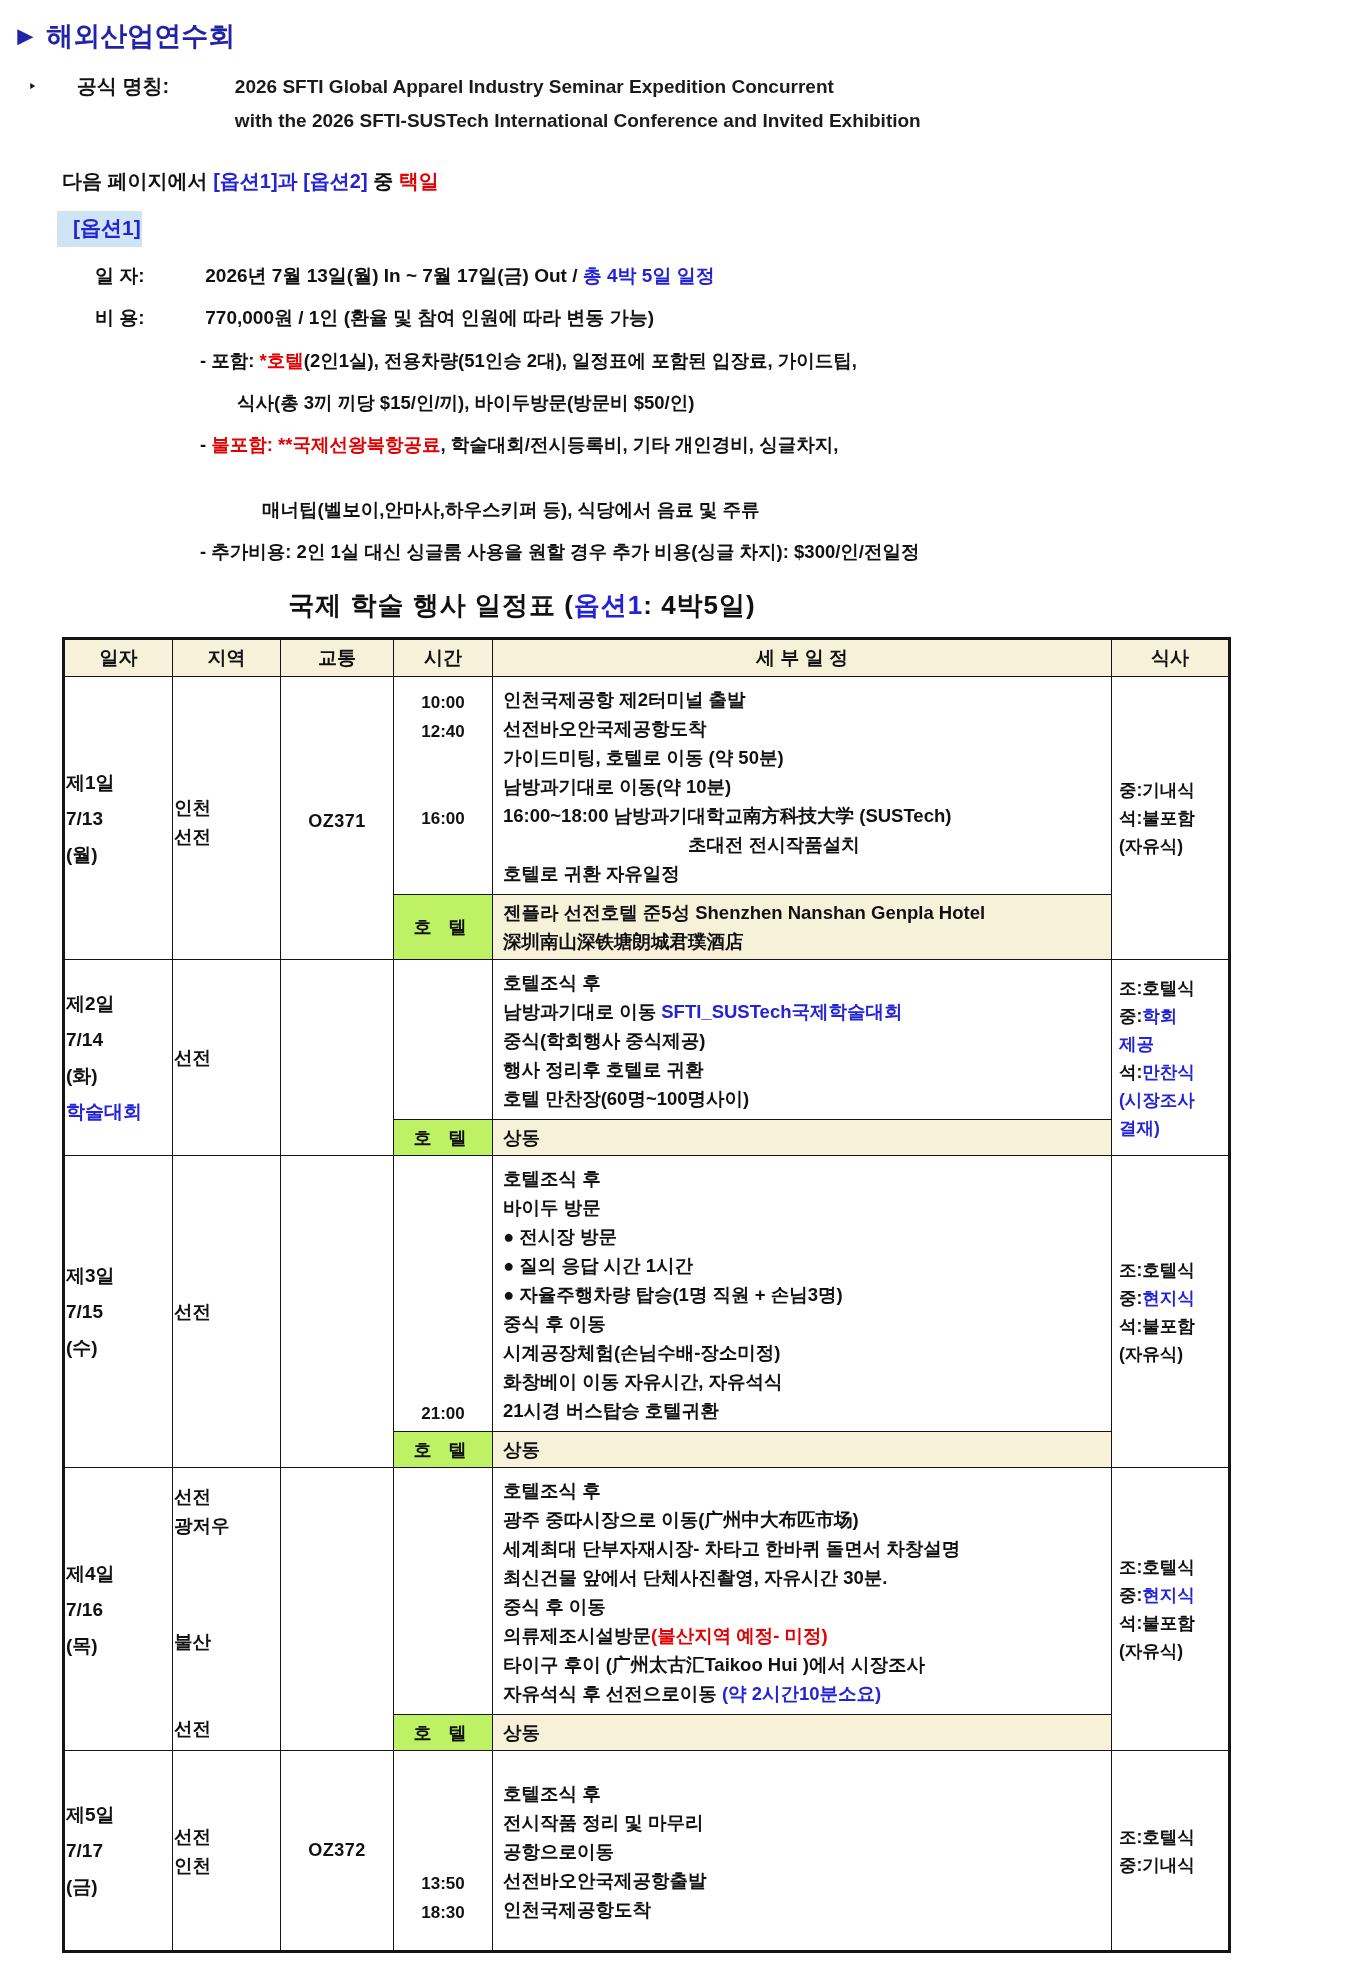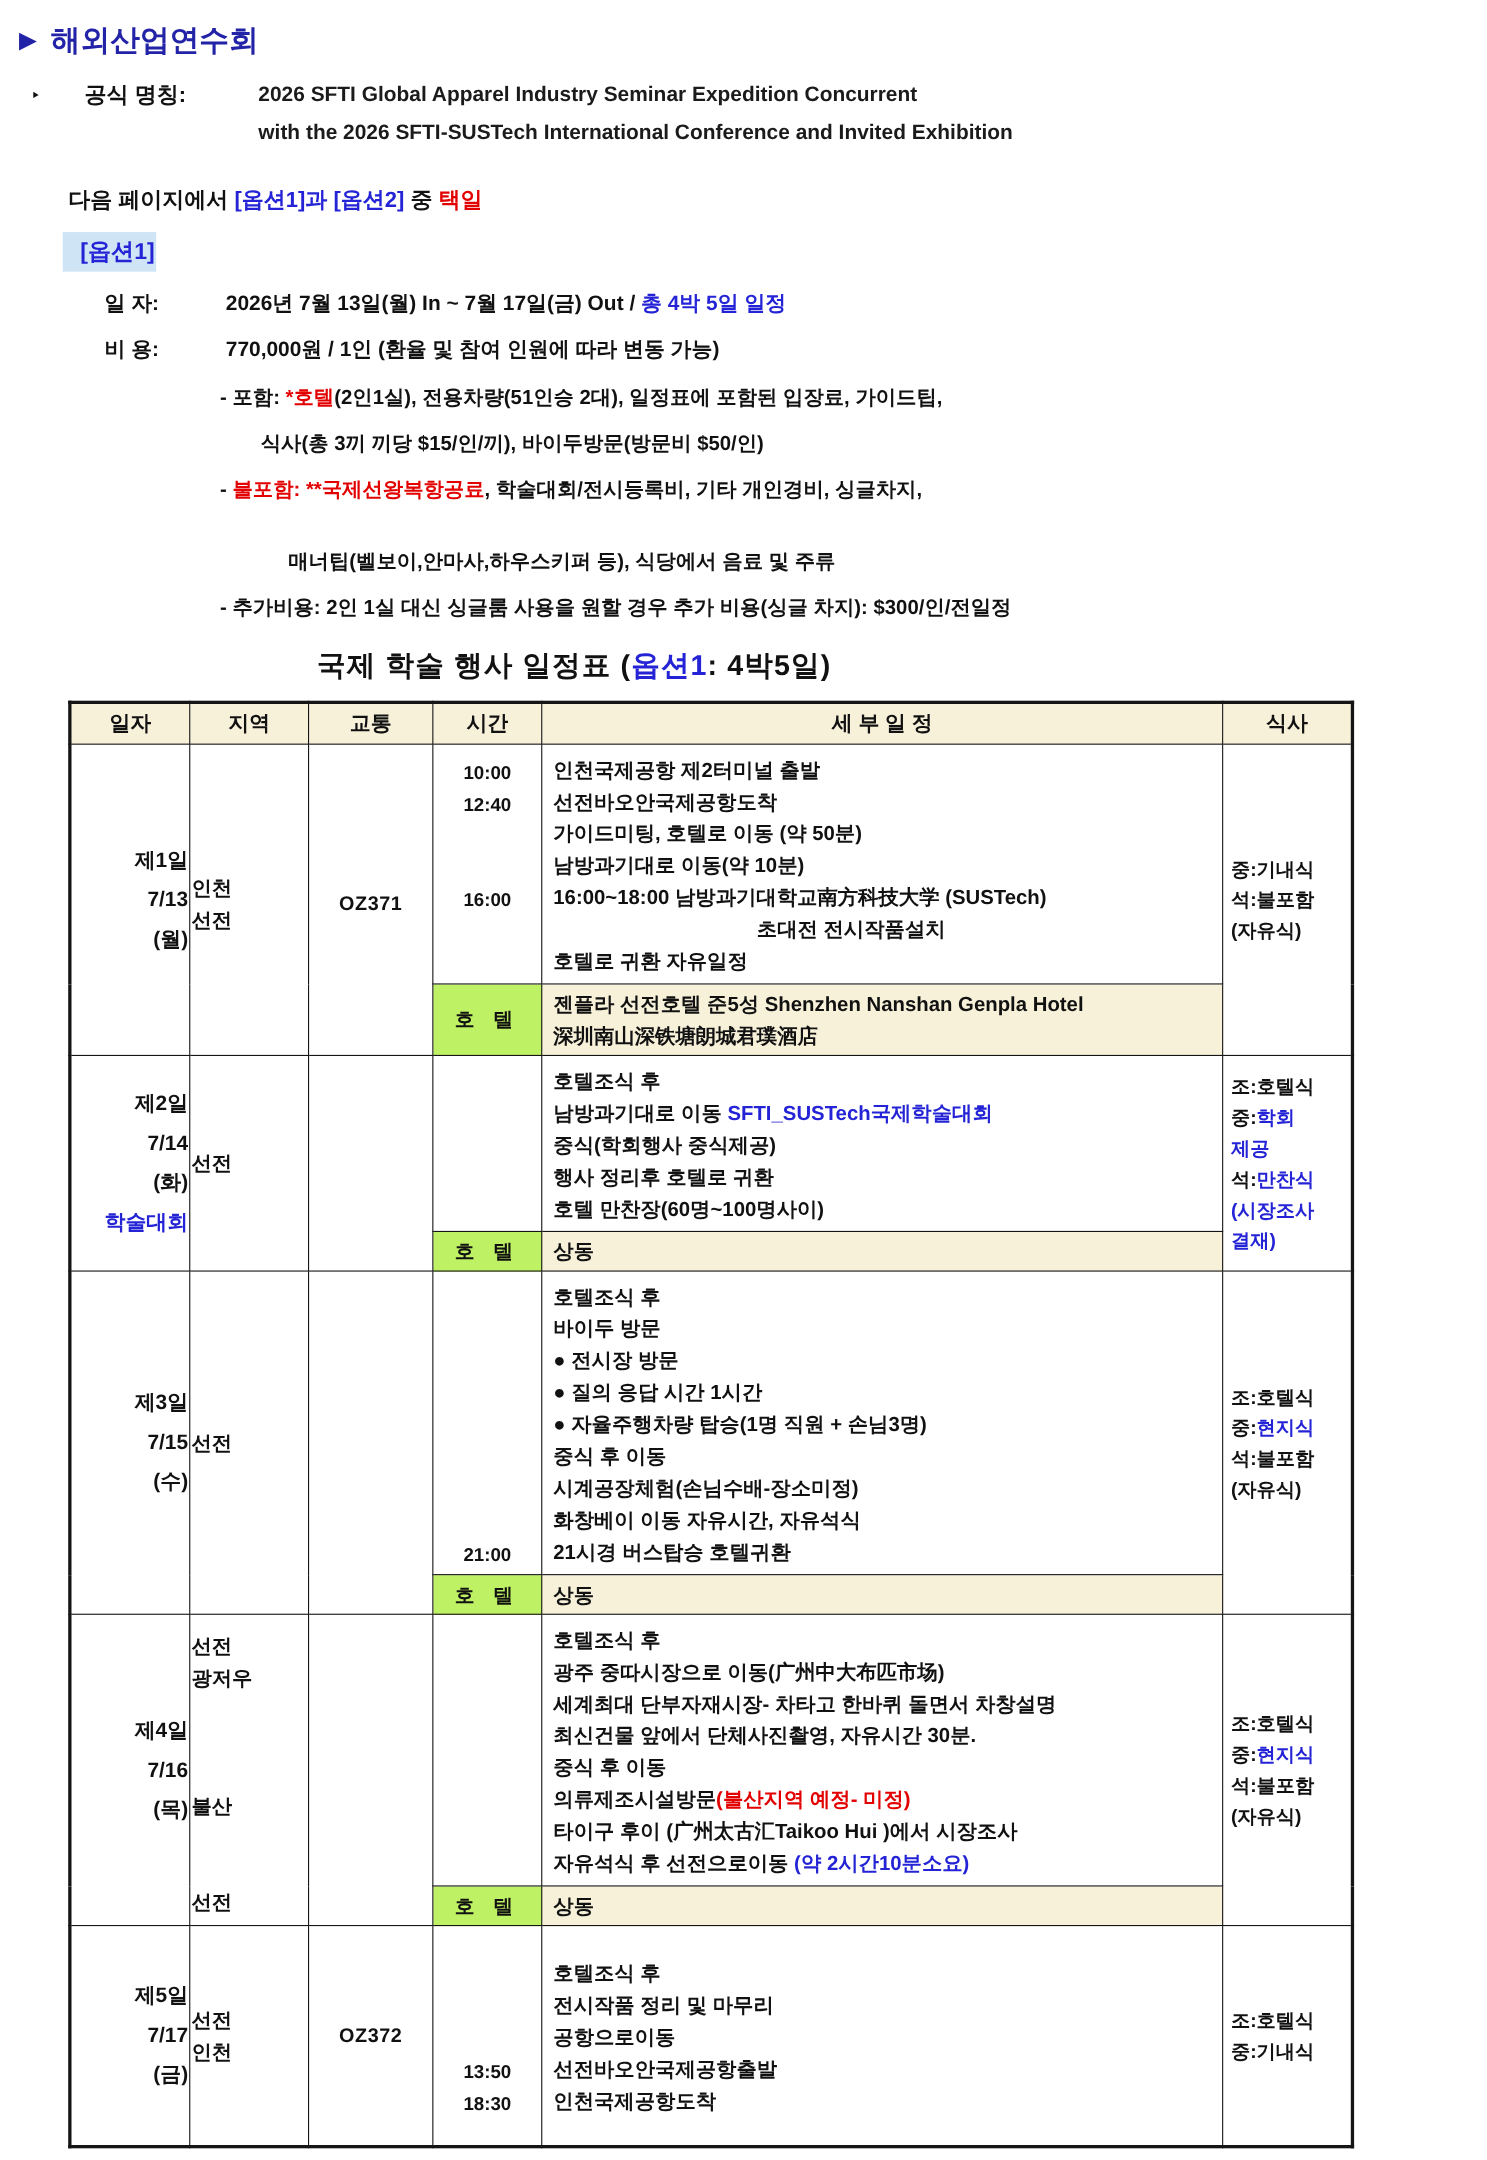--- a/index.html
+++ b/index.html
@@ -50,21 +50,21 @@
   table.schedule{
     border-collapse:collapse;table-layout:fixed;
     width:1166px;margin:14px 0 0 62px;
     border:3px solid var(--border);
     font-weight:700;
   }
   table.schedule th,table.schedule td{border:1.5px solid var(--border);vertical-align:middle;}
   table.schedule th{
     background:var(--beige);height:34px;font-size:19px;font-weight:700;text-align:center;
   }
-  .td-date{text-align:right;font-size:19px;}
+  .td-date{text-align:left;font-size:19px;}
   .date-line{line-height:29px;margin:7px 0;white-space:nowrap;}
   .td-region{text-align:left;font-size:18.5px;}
   .td-region .line{line-height:29px;}
   .va-top{vertical-align:top;padding-top:8px;}
   .td-transport{text-align:center;font-size:18px;letter-spacing:0.5px;}
   .td-time{text-align:center;font-size:17px;vertical-align:top;padding:8px 0 0 0;}
   .td-time .line{line-height:29px;}
   .td-detail{padding:8px 4px 6px 10px;vertical-align:top;font-size:18.5px;}
   .td-detail .line{line-height:29px;white-space:nowrap;}
   .line.indent{padding-left:185px;}

